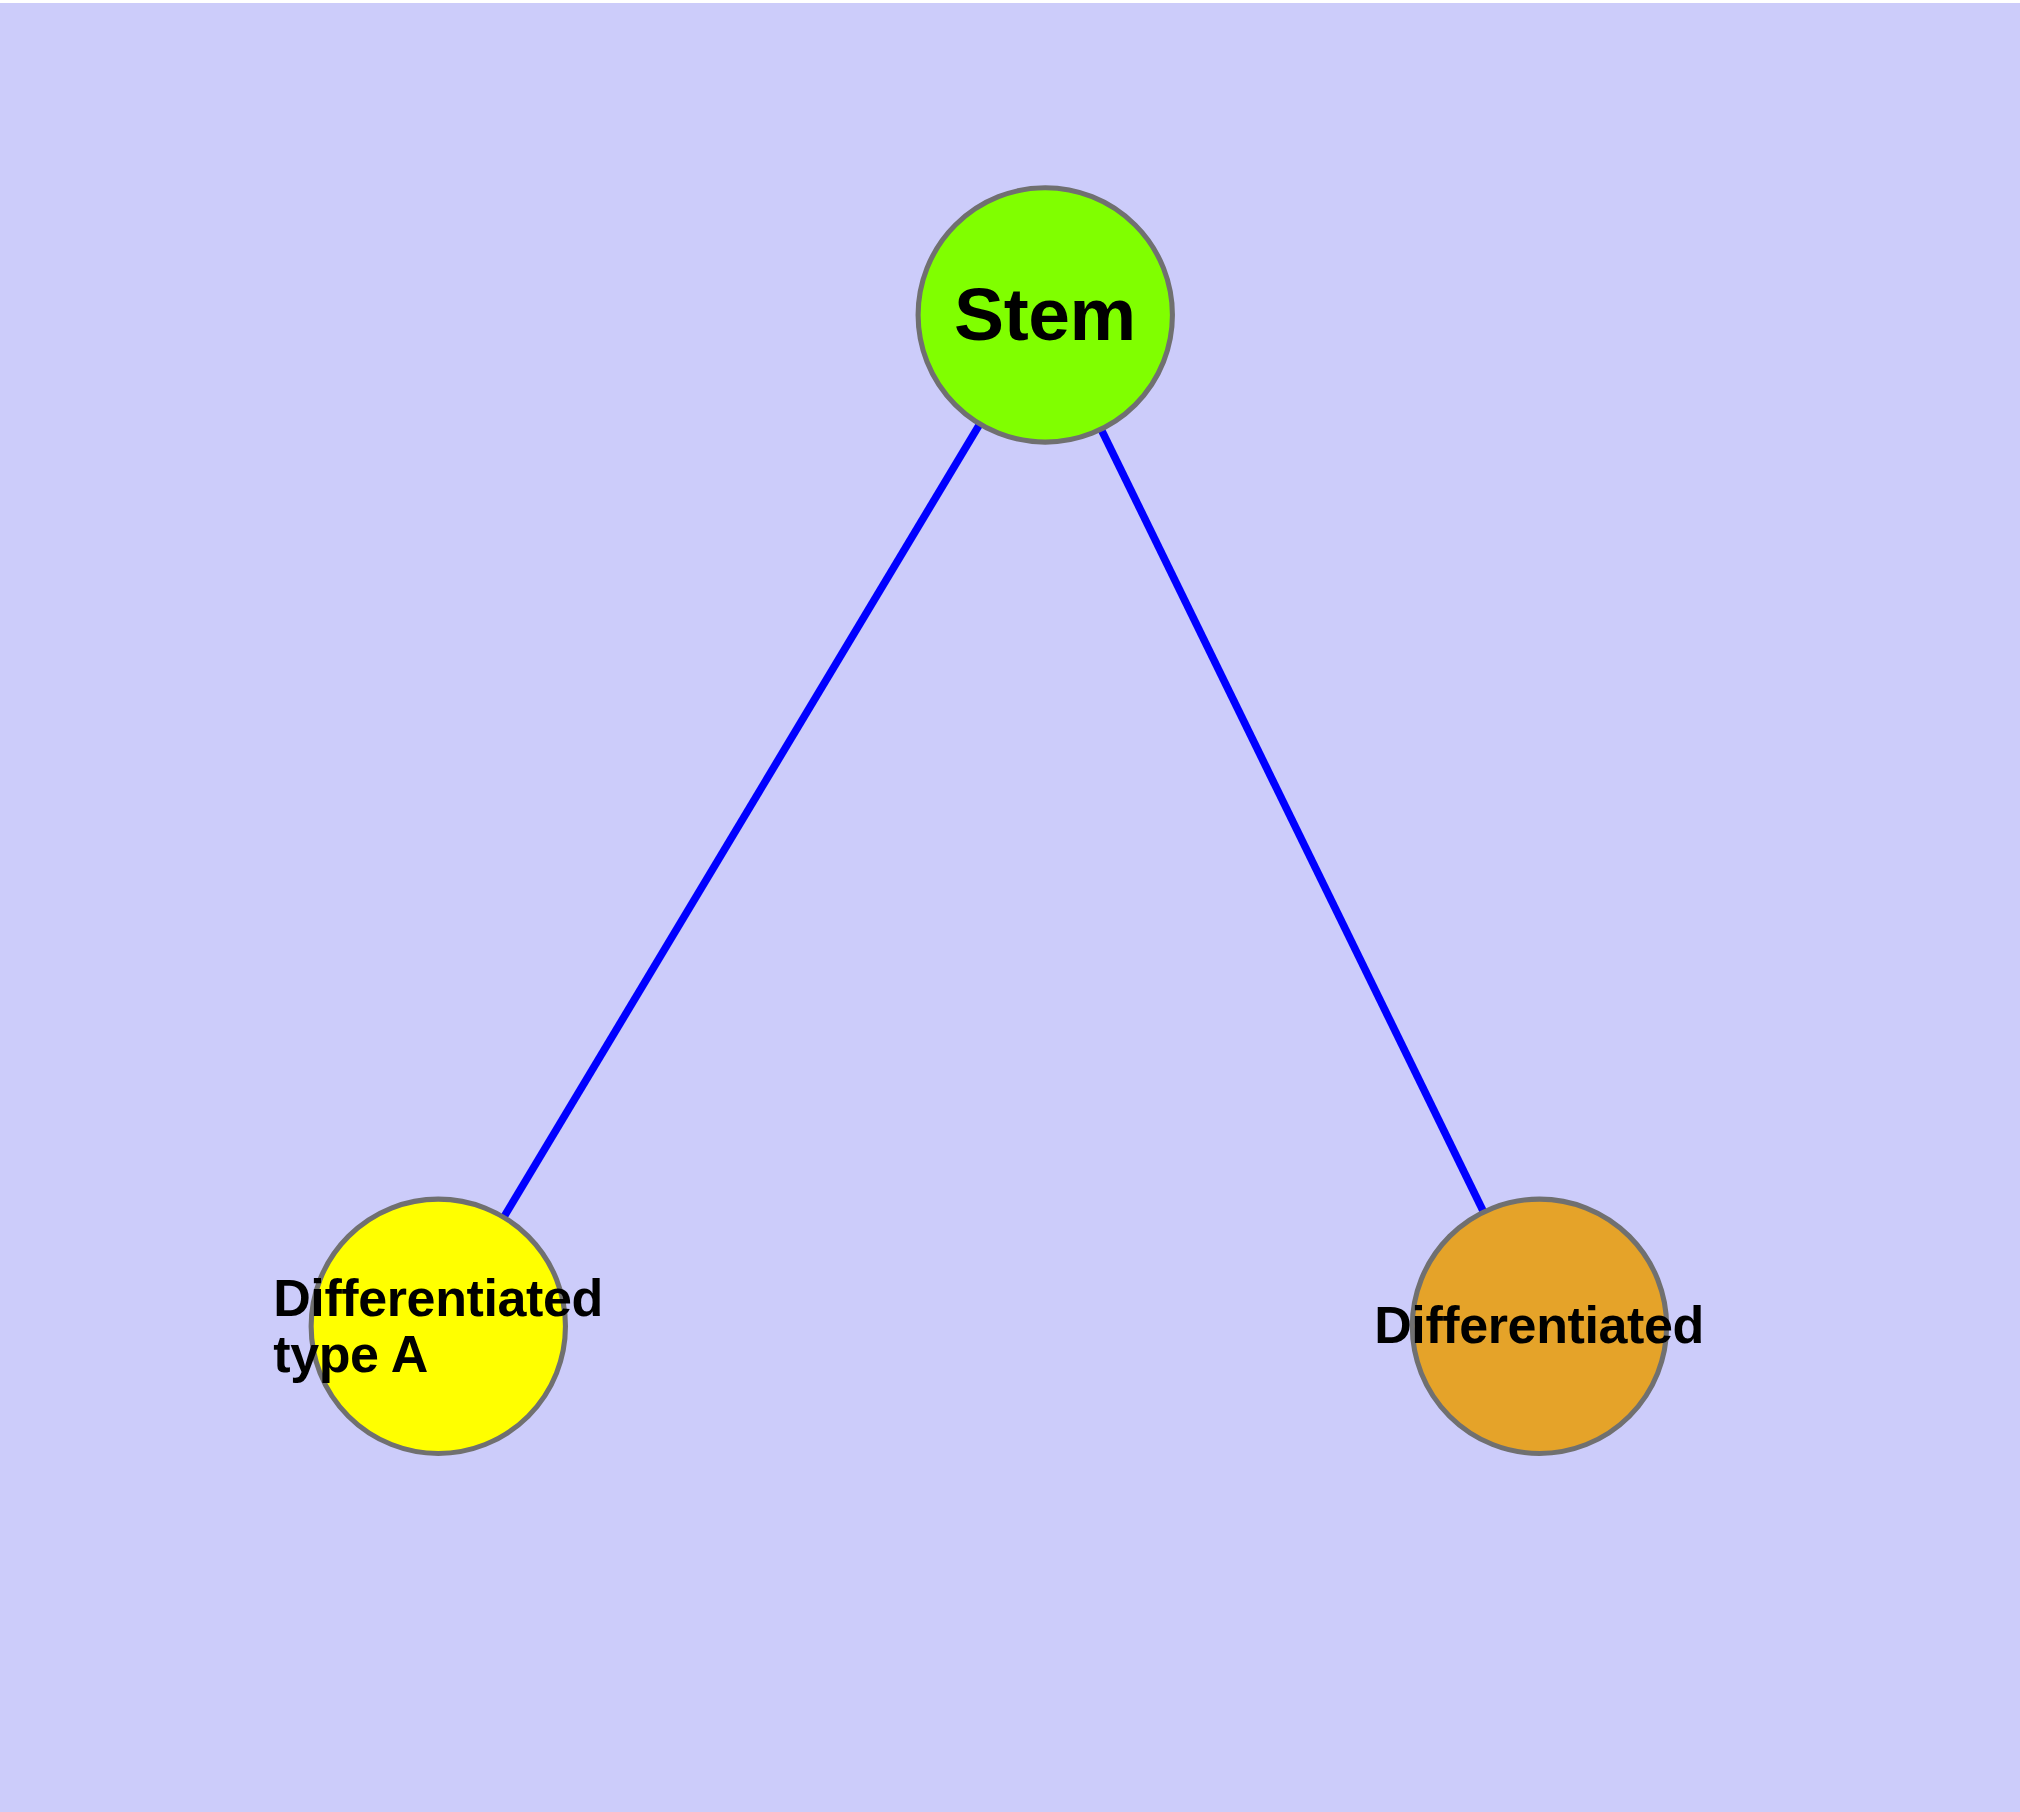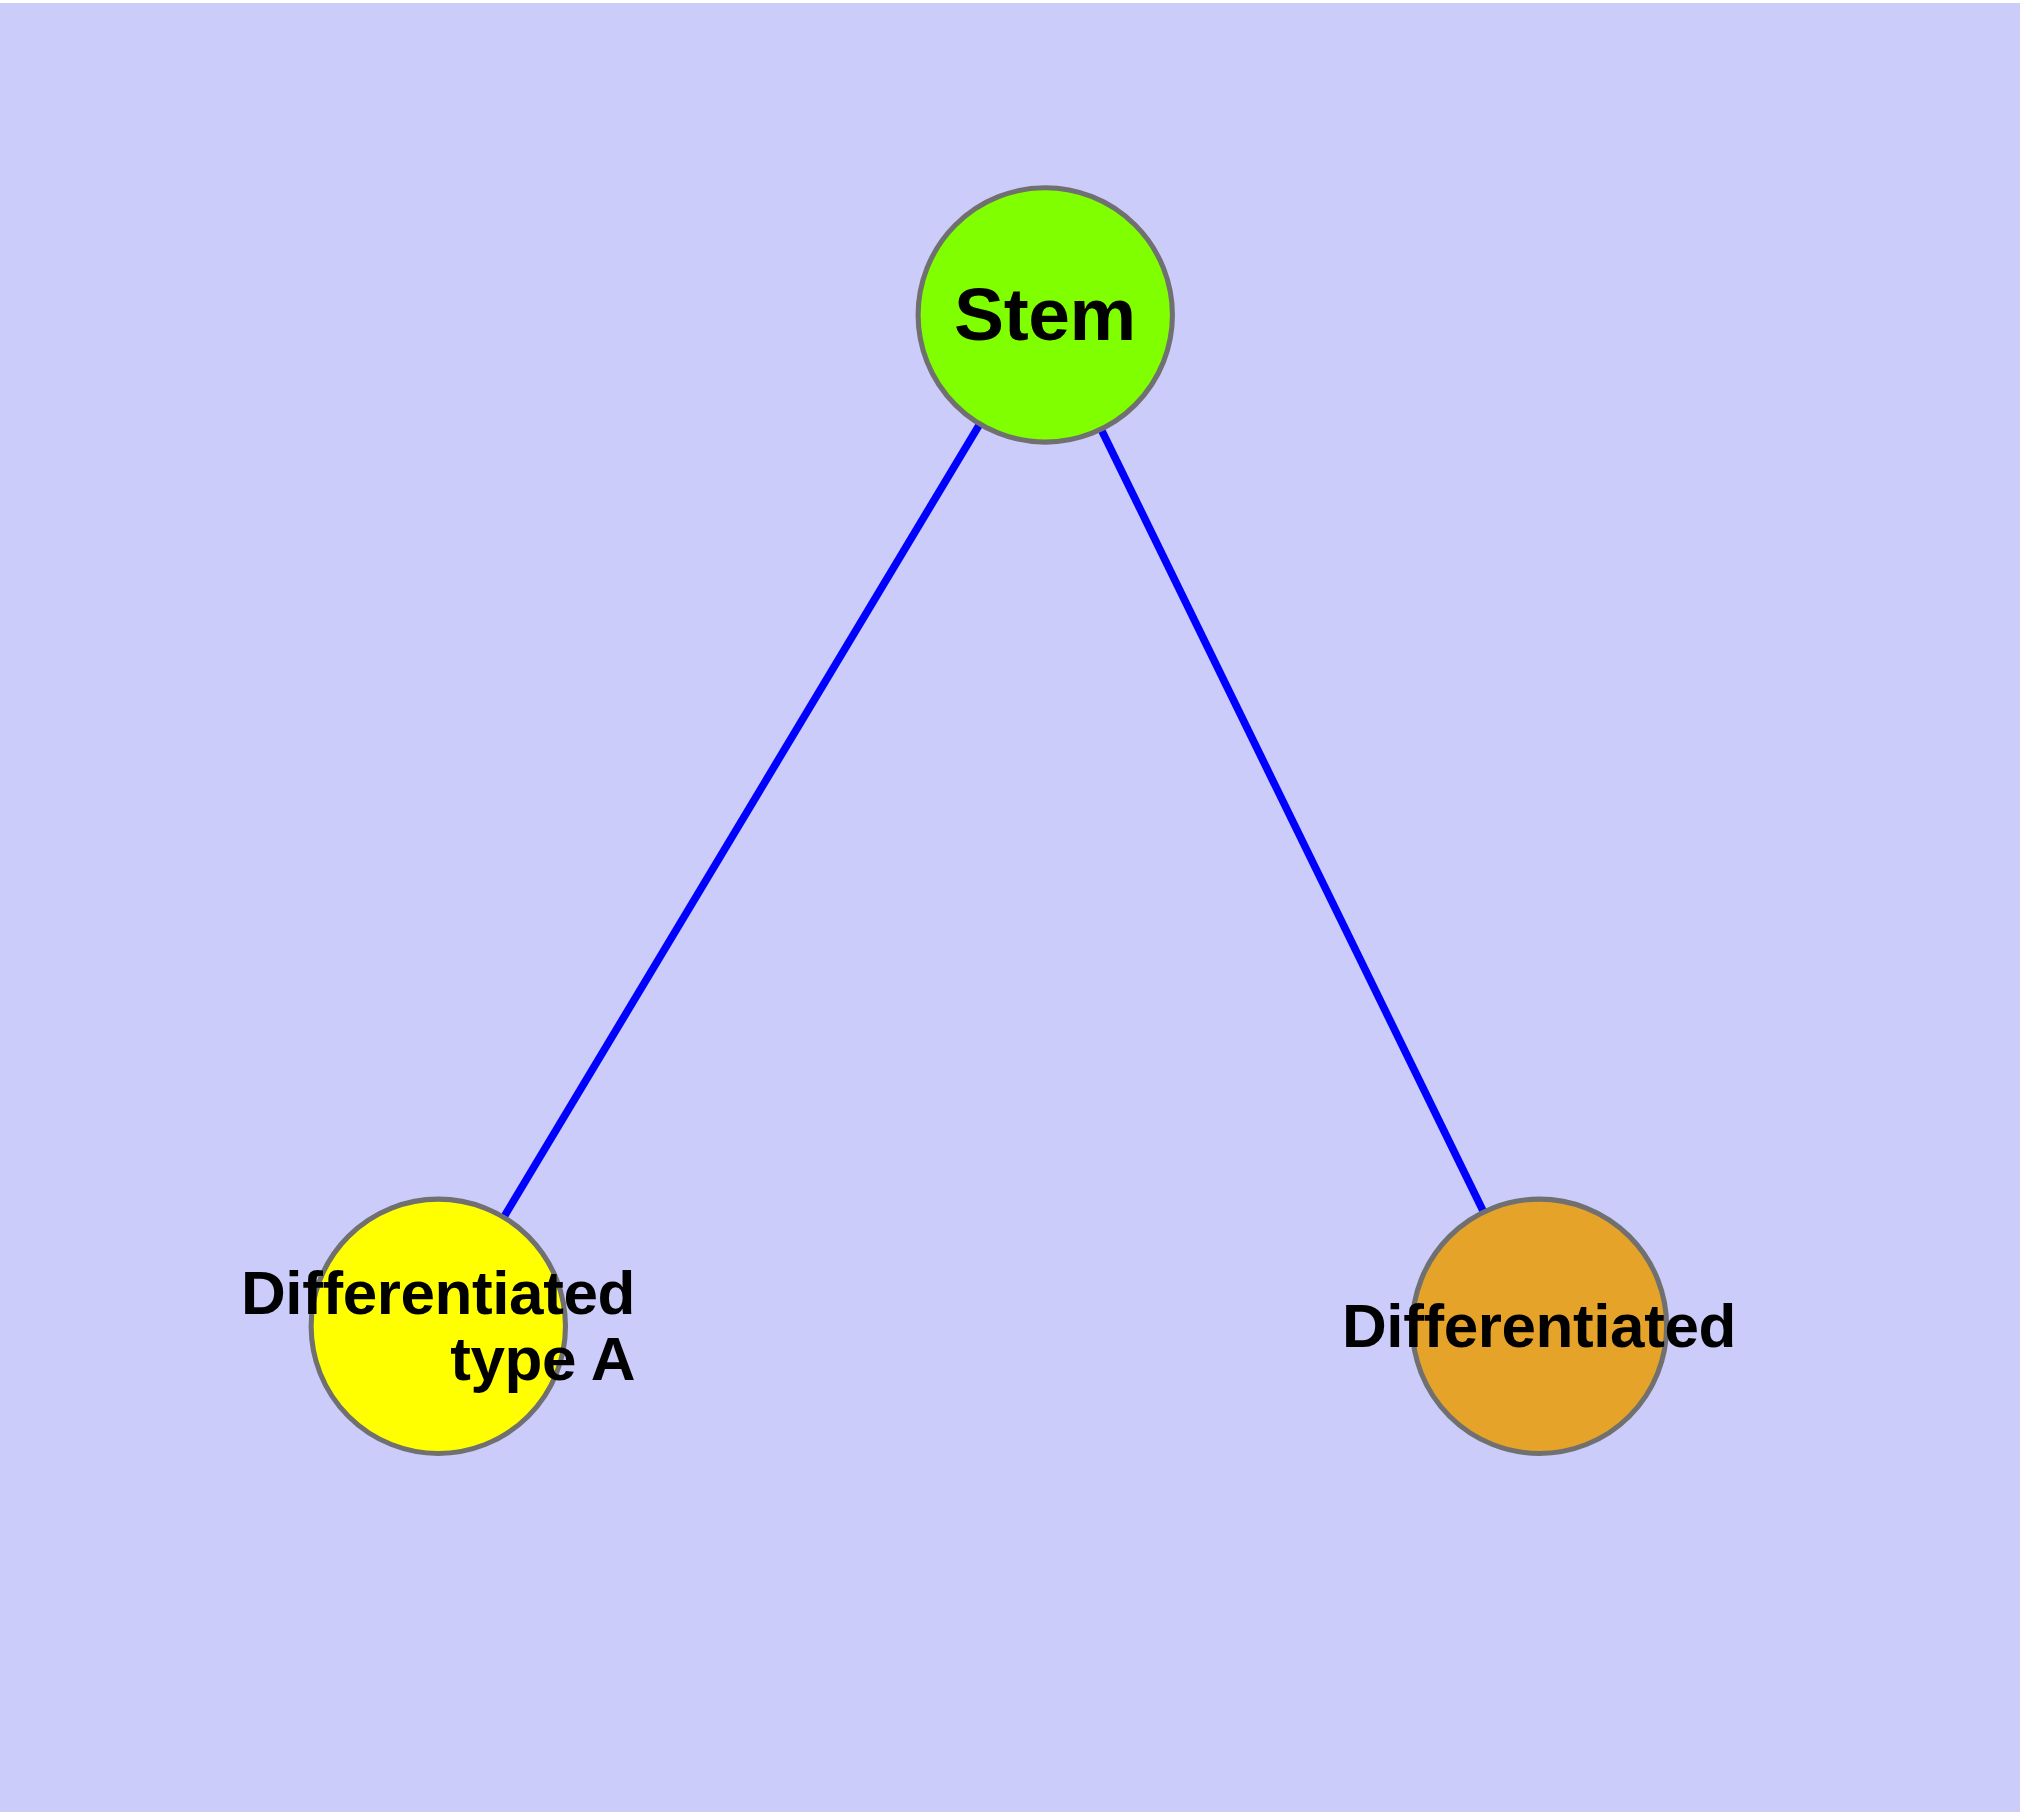--- a/index.html
+++ b/index.html
@@ -38,32 +38,32 @@
   }
   .edge-line {
     stroke: #0000ff;
     stroke-width: 9;
     stroke-linecap: butt;
   }
   .node-label {
     position: absolute;
     color: #000000;
     font-weight: bold;
-    text-align: right;
+    text-align: left;
     white-space: nowrap;
     line-height: 1.06;
     letter-spacing: -0.4px;
     pointer-events: none;
     transform: translate(-50%, -50%);
   }
   .node-label.single {
     font-size: 75px;
   }
   .node-label.multi {
-    font-size: 62px;
+    font-size: 52px;
   }
 </style>
 </head>
 <body>
 
 <div id="canvas">
   <div id="plot-area">
 
     <svg id="graph-svg" viewBox="0 0 2384 2134">
       <g id="edges-layer">

